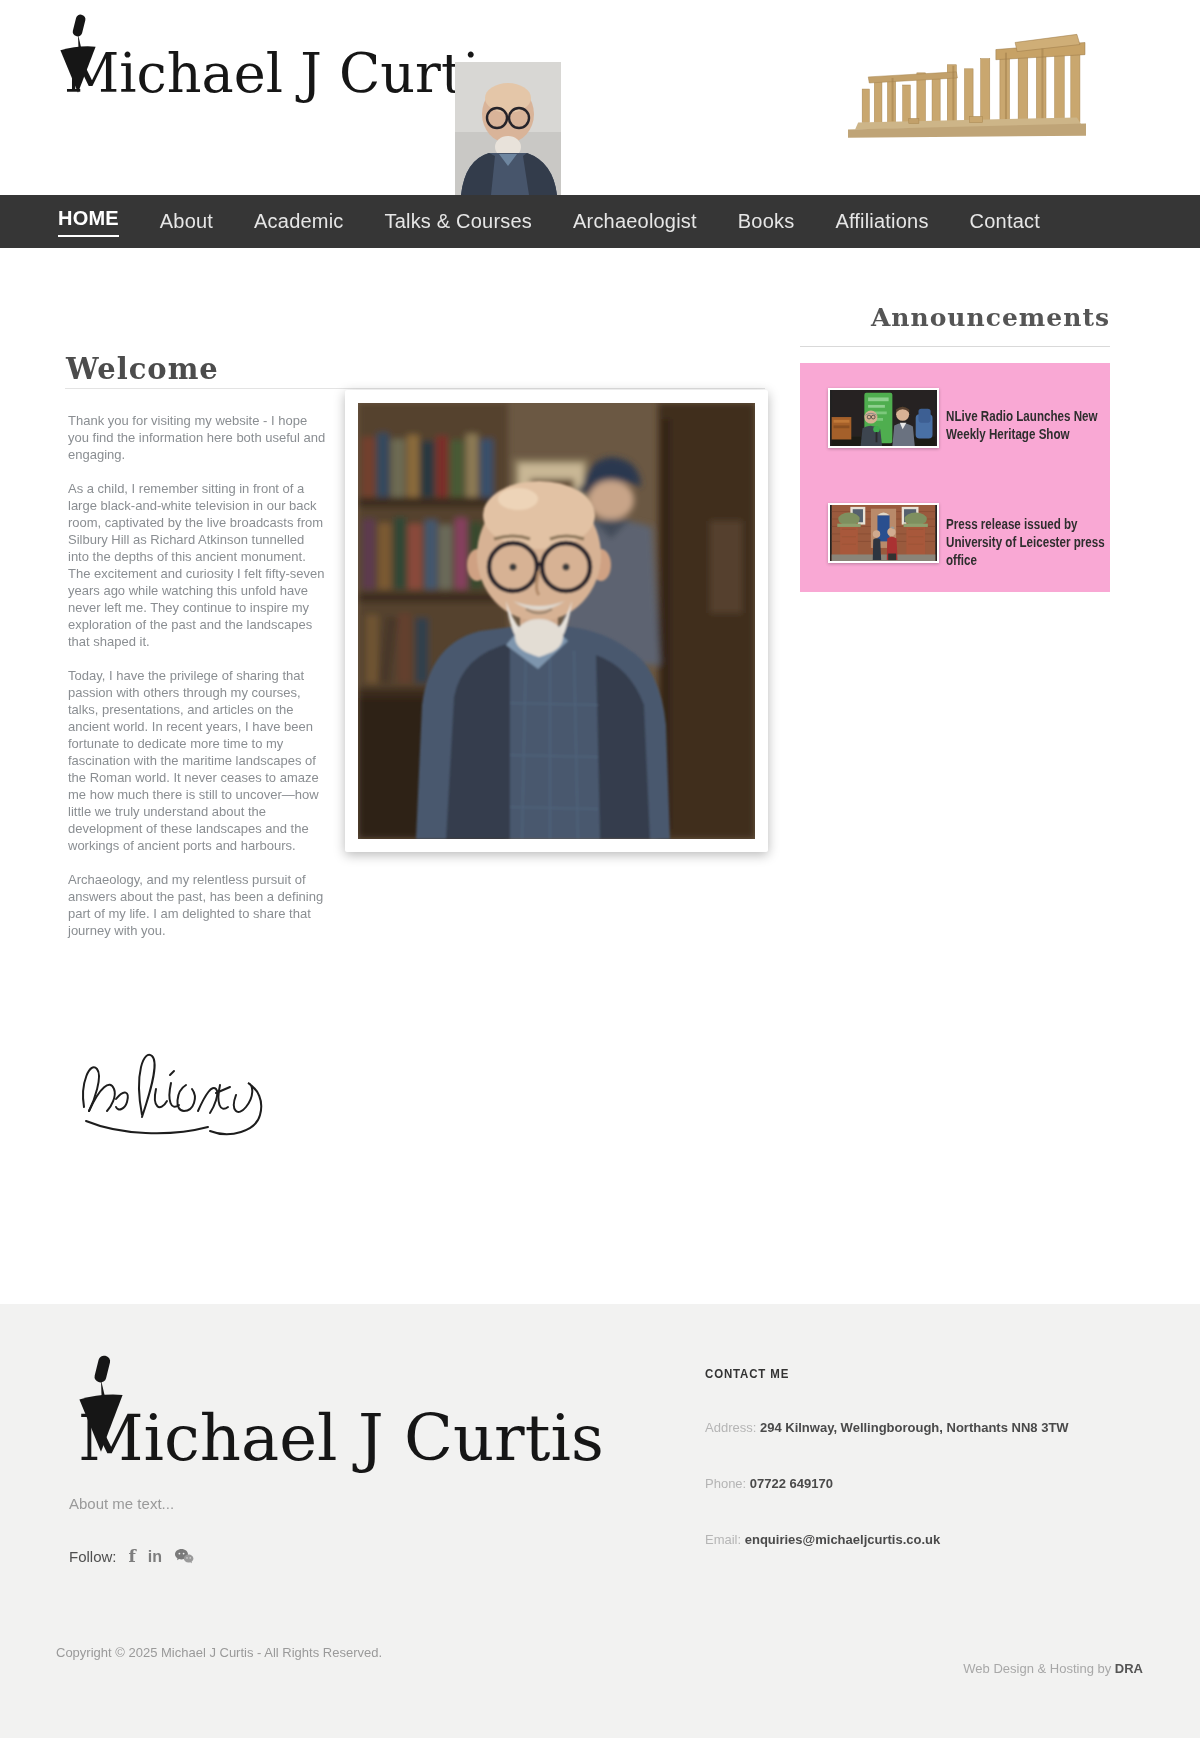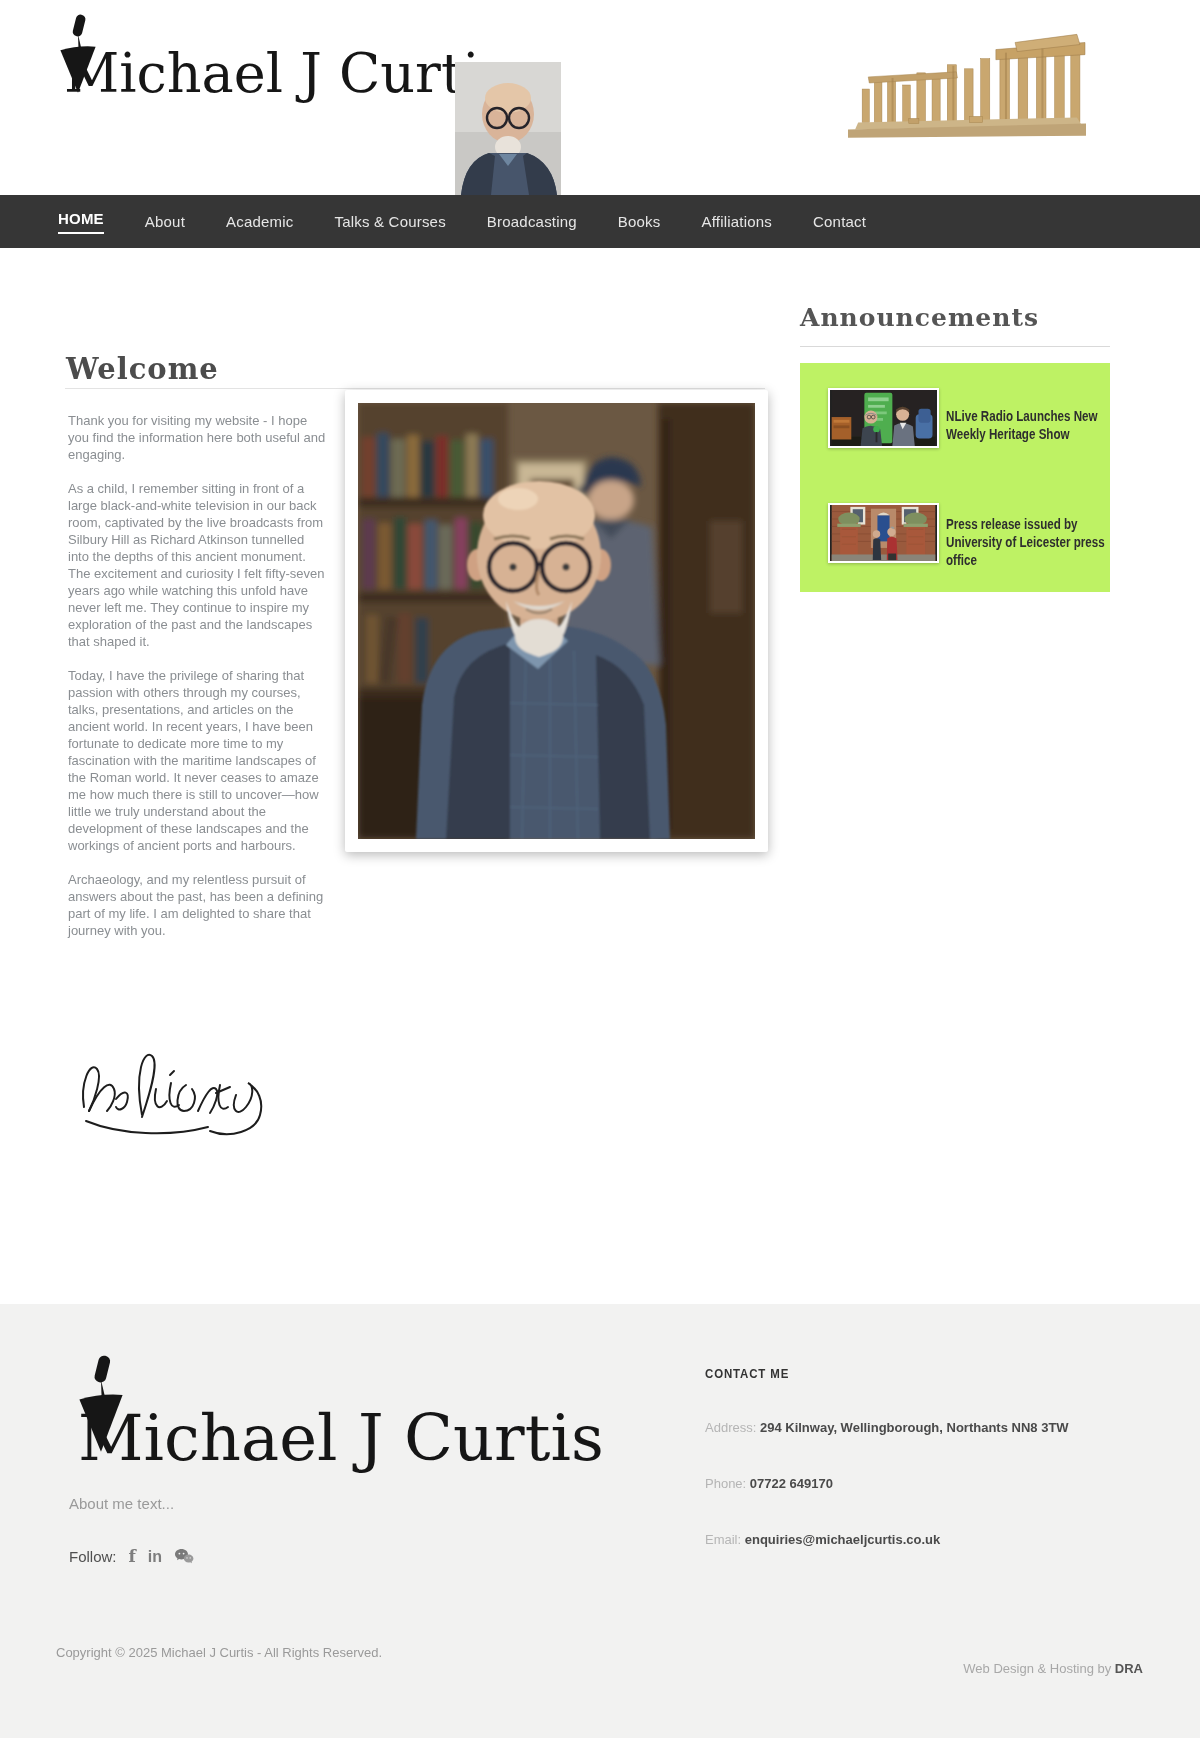--- a/index.html
+++ b/index.html
@@ -14,41 +14,41 @@
                font-size:54px; font-weight:400; color:#161616; letter-spacing:0px; white-space:nowrap; }
   .logo-trowel { position:absolute; left:0; top:2px; width:44px; height:88px; }
   .header-photo { position:absolute; left:455px; top:62px; width:106px; height:133px; }
   .temple { position:absolute; left:848px; top:26px; width:238px; height:116px; }
   .tagline { position:absolute; left:620px; top:146px; width:466px; text-align:right;
              font-family:"DejaVu Serif","Liberation Serif",serif; font-size:19px; color:#6b6b6b; letter-spacing:0.5px; }
 
   
   .nav { position:absolute; left:0; top:195px; width:1200px; height:53px; background:#363636;
          display:flex; align-items:center; padding-left:58px; gap:41px; }
-  .nav a { color:#e6e6e6; font-size:15px; text-decoration:none; letter-spacing:0.2px; cursor:pointer;text-align:center; }
+  .nav a { color:#e6e6e6; font-size:20px; text-decoration:none; letter-spacing:0.2px; cursor:pointer;text-align:center; }
   .nav a.active { color:#ffffff; font-weight:bold; border-bottom:2px solid #ffffff; padding-bottom:5px; }
 
   
   .welcome-title { position:absolute; left:66px; top:352px; font-family:"DejaVu Serif","Liberation Serif",serif;
                    font-size:29px; color:#4c4c4c; letter-spacing:1px; }
   .welcome-divider { position:absolute; left:65px; top:388px; width:700px; height:1px; background:#e3e3e3; }
   .intro-col { position:absolute; left:68px; top:412px; width:258px; }
   .intro-col p { font-size:13px; line-height:17px; color:#8a8e92; margin:0 0 17px 0; }
 
   .portrait-card { position:absolute; left:345px; top:390px; width:423px; height:462px; background:#ffffff;
                    padding:13px; box-shadow:0 3px 12px rgba(0,0,0,0.28); border-radius:2px; }
   .portrait-card svg { width:397px; height:436px; display:block; }
 
   .signature { position:absolute; left:70px; top:1022px; width:235px; height:120px; }
 
   
-  .ann-title { position:absolute; left:800px; top:303px; width:310px; text-align:left;
+  .ann-title { position:absolute; left:800px; top:303px; width:310px; text-align:right;
                font-family:"DejaVu Serif","Liberation Serif",serif; font-size:25px; color:#555555; letter-spacing:1px; }
   .ann-divider { position:absolute; left:800px; top:346px; width:310px; height:1px; background:#d9d9d9; }
-  .ann-box { position:absolute; left:800px; top:363px; width:310px; height:229px; background:#bef264; }
+  .ann-box { position:absolute; left:800px; top:363px; width:310px; height:229px; background:#f9a8d4; }
   .ann-item { position:absolute; left:0; width:310px; cursor:pointer; }
   .ann-item .thumb { position:absolute; left:28px; top:0; width:111px; height:60px; border:2px solid #fff;
                      box-shadow:0 1px 3px rgba(0,0,0,0.25); background:#222; }
   .ann-item .thumb svg { width:107px; height:56px; display:block; }
   .ann-item .ann-text { position:absolute; left:146px; top:0; width:200px; transform:scaleX(0.8);
                         transform-origin:left top; font-size:14.5px; font-weight:bold; color:#2e2e2e; line-height:18px; }
 
   
   .footer { position:absolute; left:0; top:1304px; width:1200px; height:434px; background:#f2f2f1; }
   .footer-logo-text { position:absolute; left:78px; top:102px; font-family:"DejaVu Serif","Liberation Serif",serif;
@@ -133,21 +133,21 @@
       <rect x="120" y="180" width="20" height="10" fill="#c2a06a" stroke="#a8854f"></rect>
     </svg>
 
   </div>
 
   <nav class="nav">
     <a class="active">HOME</a>
     <a>About</a>
     <a>Academic</a>
     <a>Talks &amp; Courses</a>
-    <a>Broadcasting</a>
+    <a>Archaeologist</a>
     <a>Books</a>
     <a>Affiliations</a>
     <a>Contact</a>
   </nav>
 
   <h1 class="welcome-title">Welcome</h1>
   <div class="welcome-divider"></div>
 
   <div class="intro-col">
     <p>Thank you for visiting my website - I hope you find the information here both useful and engaging.</p>

